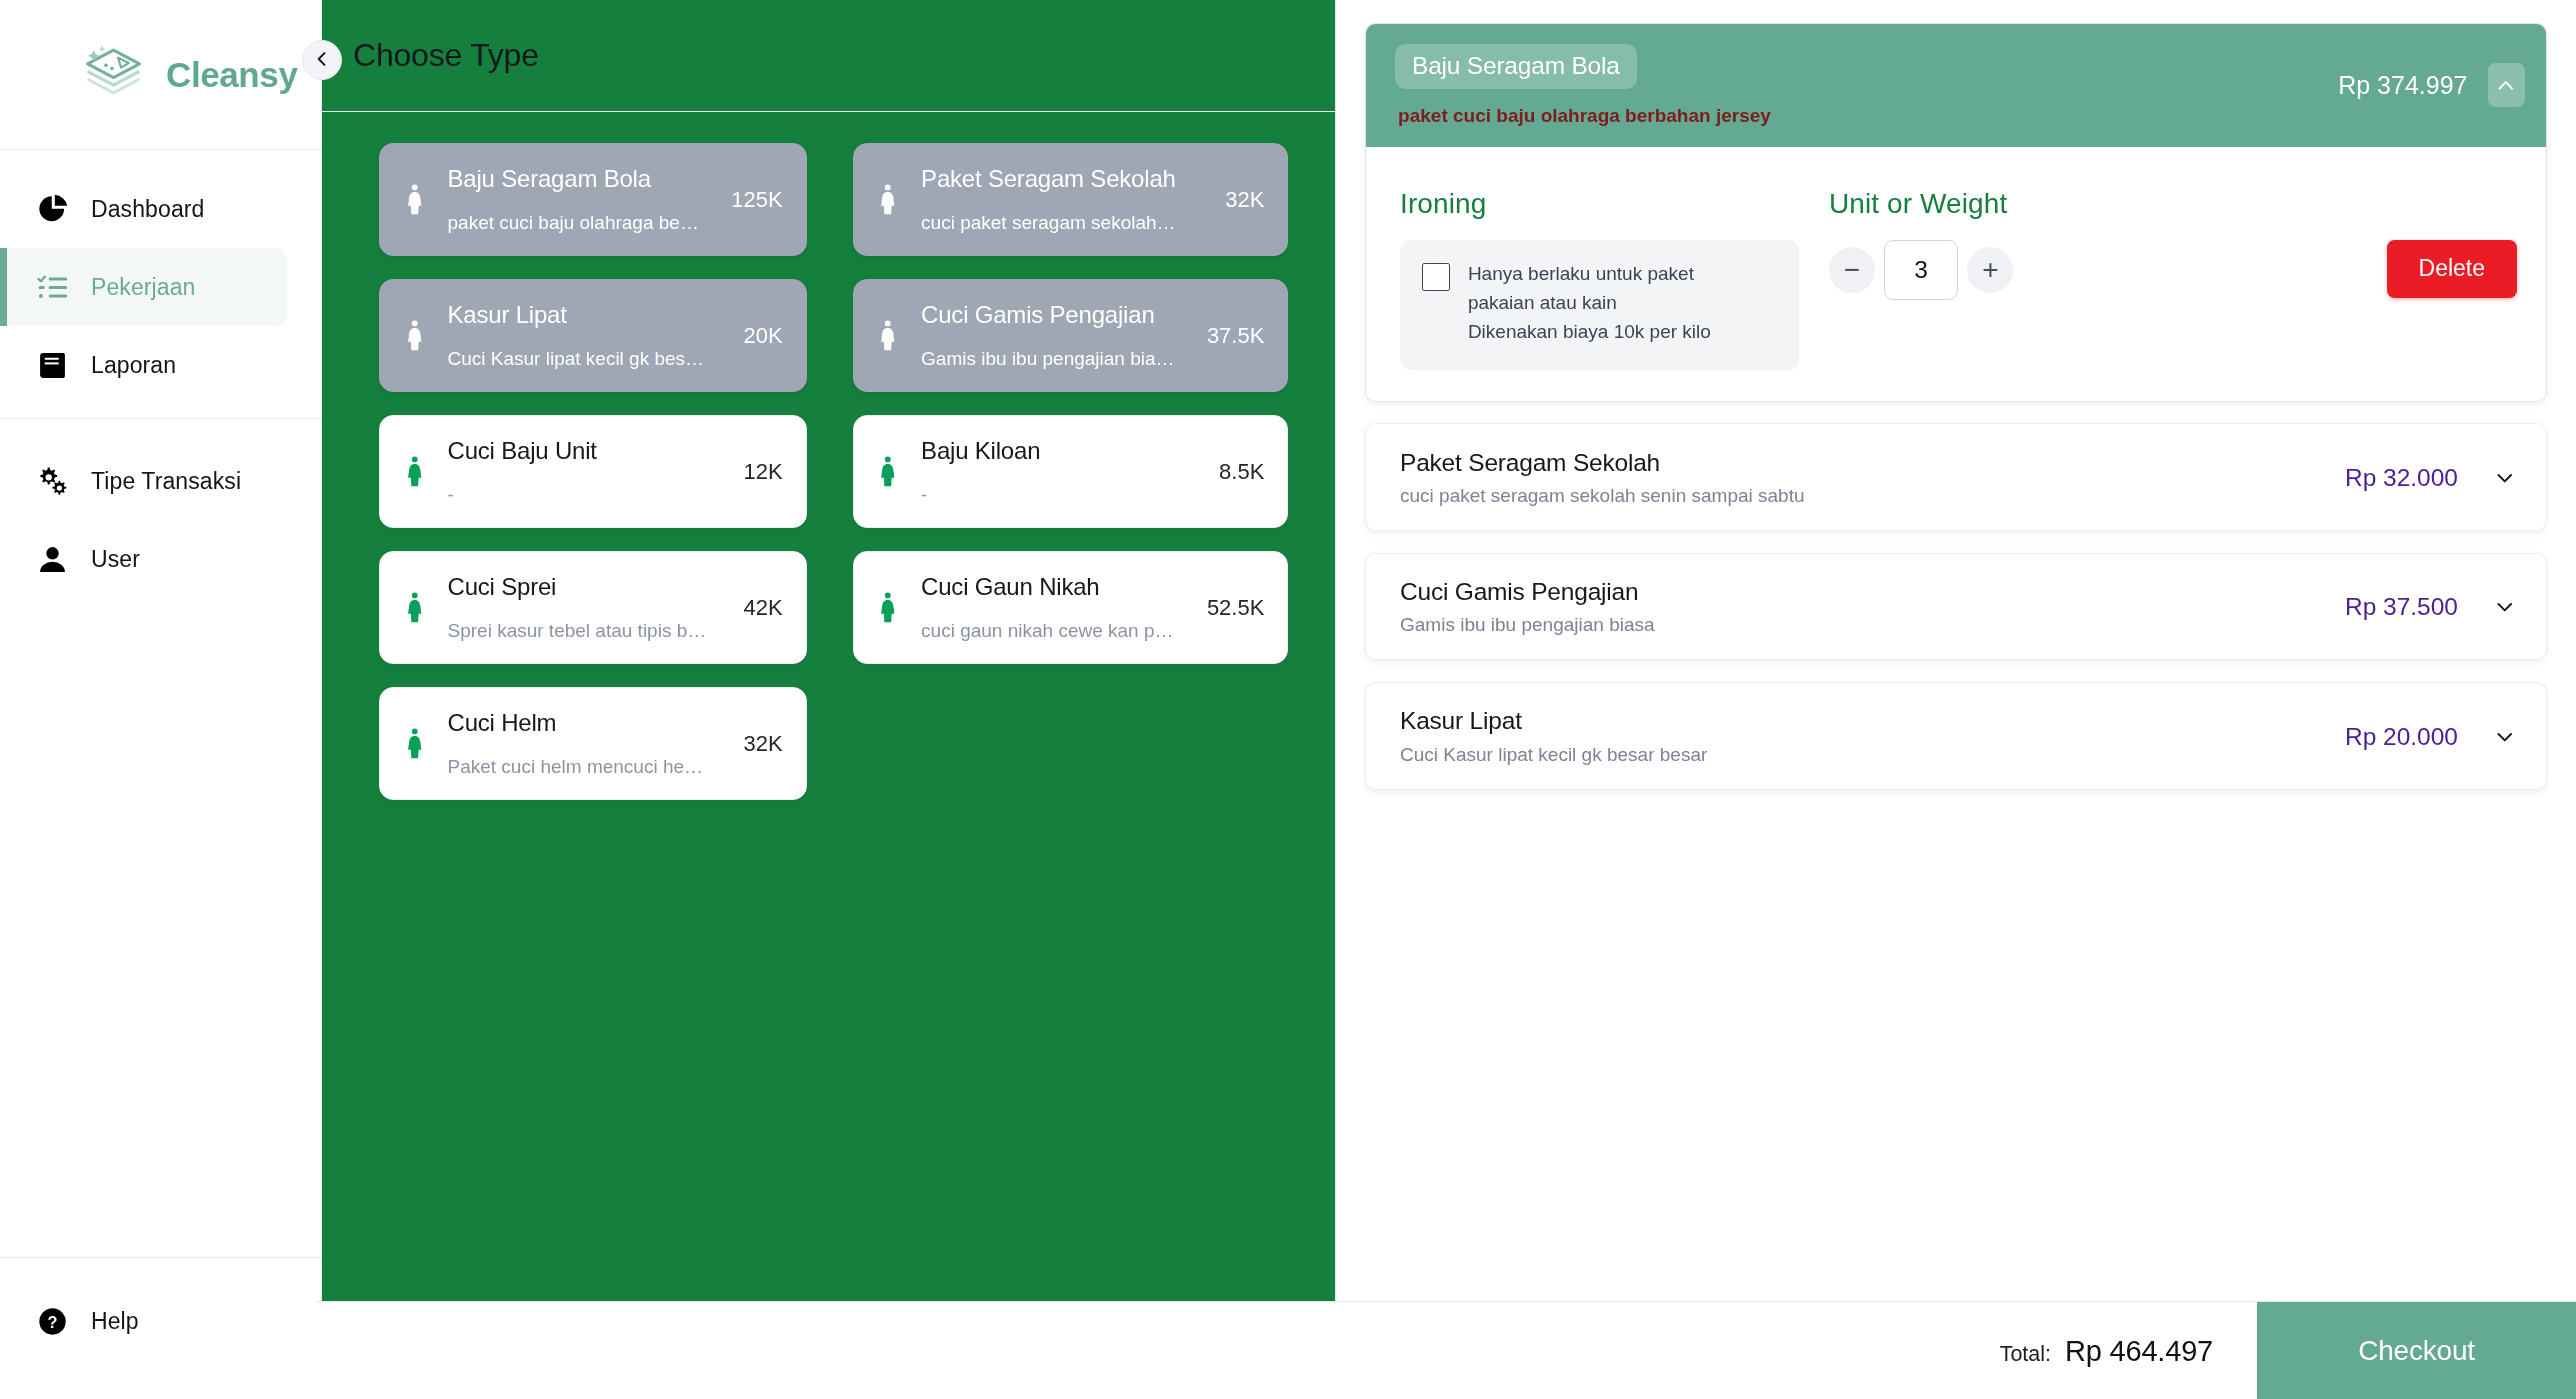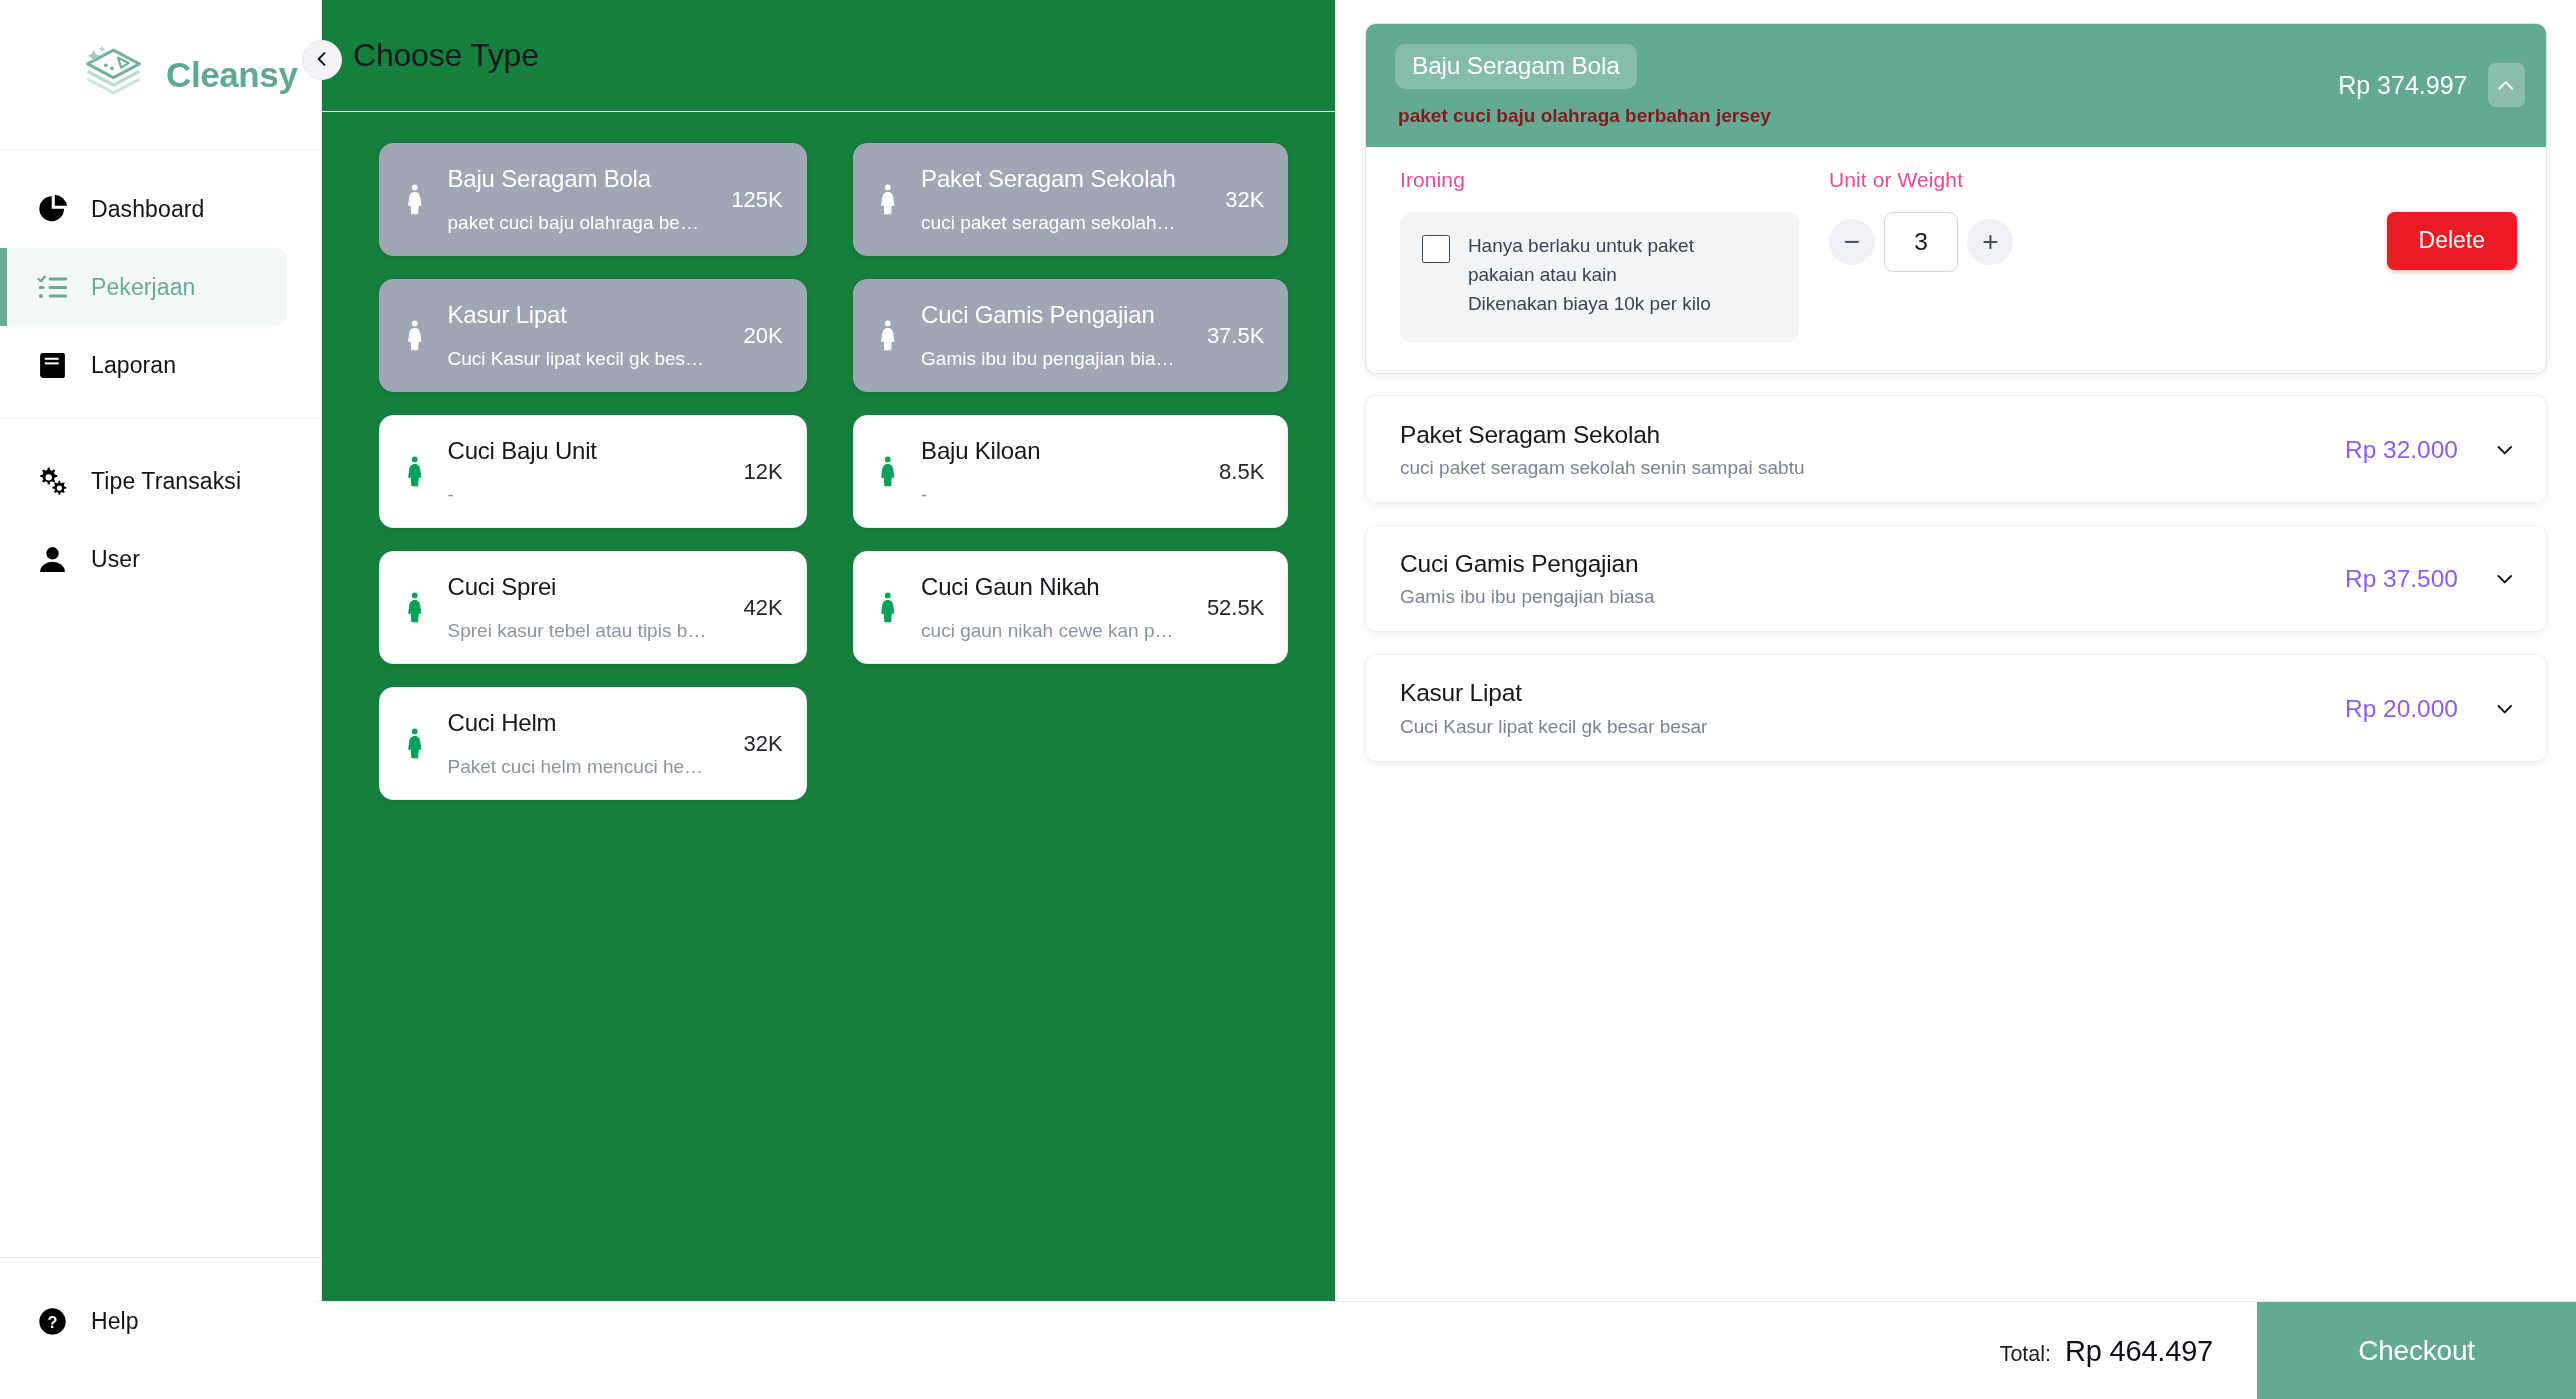--- a/index.html
+++ b/index.html
@@ -222,21 +222,21 @@
     color: #15181d;
     letter-spacing: -0.2px;
   }
   .cart-head .head-desc {
     font-size: 19px;
     color: #7b8394;
     margin-top: 8.4px;
   }
   .cart-head .head-price {
     font-size: 24.5px;
-    color: #8b5cf6;
+    color: #4c1d95;
     padding: 0 31px 0 15.3px;
     white-space: nowrap;
     align-self: center;
   }
   .cart-head .chev {
     width: 31px; height: 31px;
     display: flex; align-items: center; justify-content: center;
     flex: 0 0 31px;
     align-self: center;
     cursor: pointer;
@@ -269,24 +269,25 @@
     align-items: flex-start;
     padding: 21.5px 29px 31px 34px;
     gap: 0;
   }
   .detail-col { display: flex; flex-direction: column; }
   .detail-col.ironing { flex: 0 0 429px; }
   .detail-col.qty { flex: 0 0 506px; }
   .detail-col.actions { flex: 1 1 auto; align-items: flex-end; }
 
   .detail-label {
-    font-size: 21px;
-    color: #ec4899;
+    font-size: 28px;
+    color: #15803d;
     margin-bottom: 20px;
     letter-spacing: 0.1px;
+    margin-top: 20px;
   }
   .ironing-box {
     background: #f3f4f6;
     border-radius: 10.7px;
     padding: 20px 23px 23px 21.5px;
     display: flex;
     align-items: flex-start;
     gap: 18.4px;
     width: 399px;
   }

